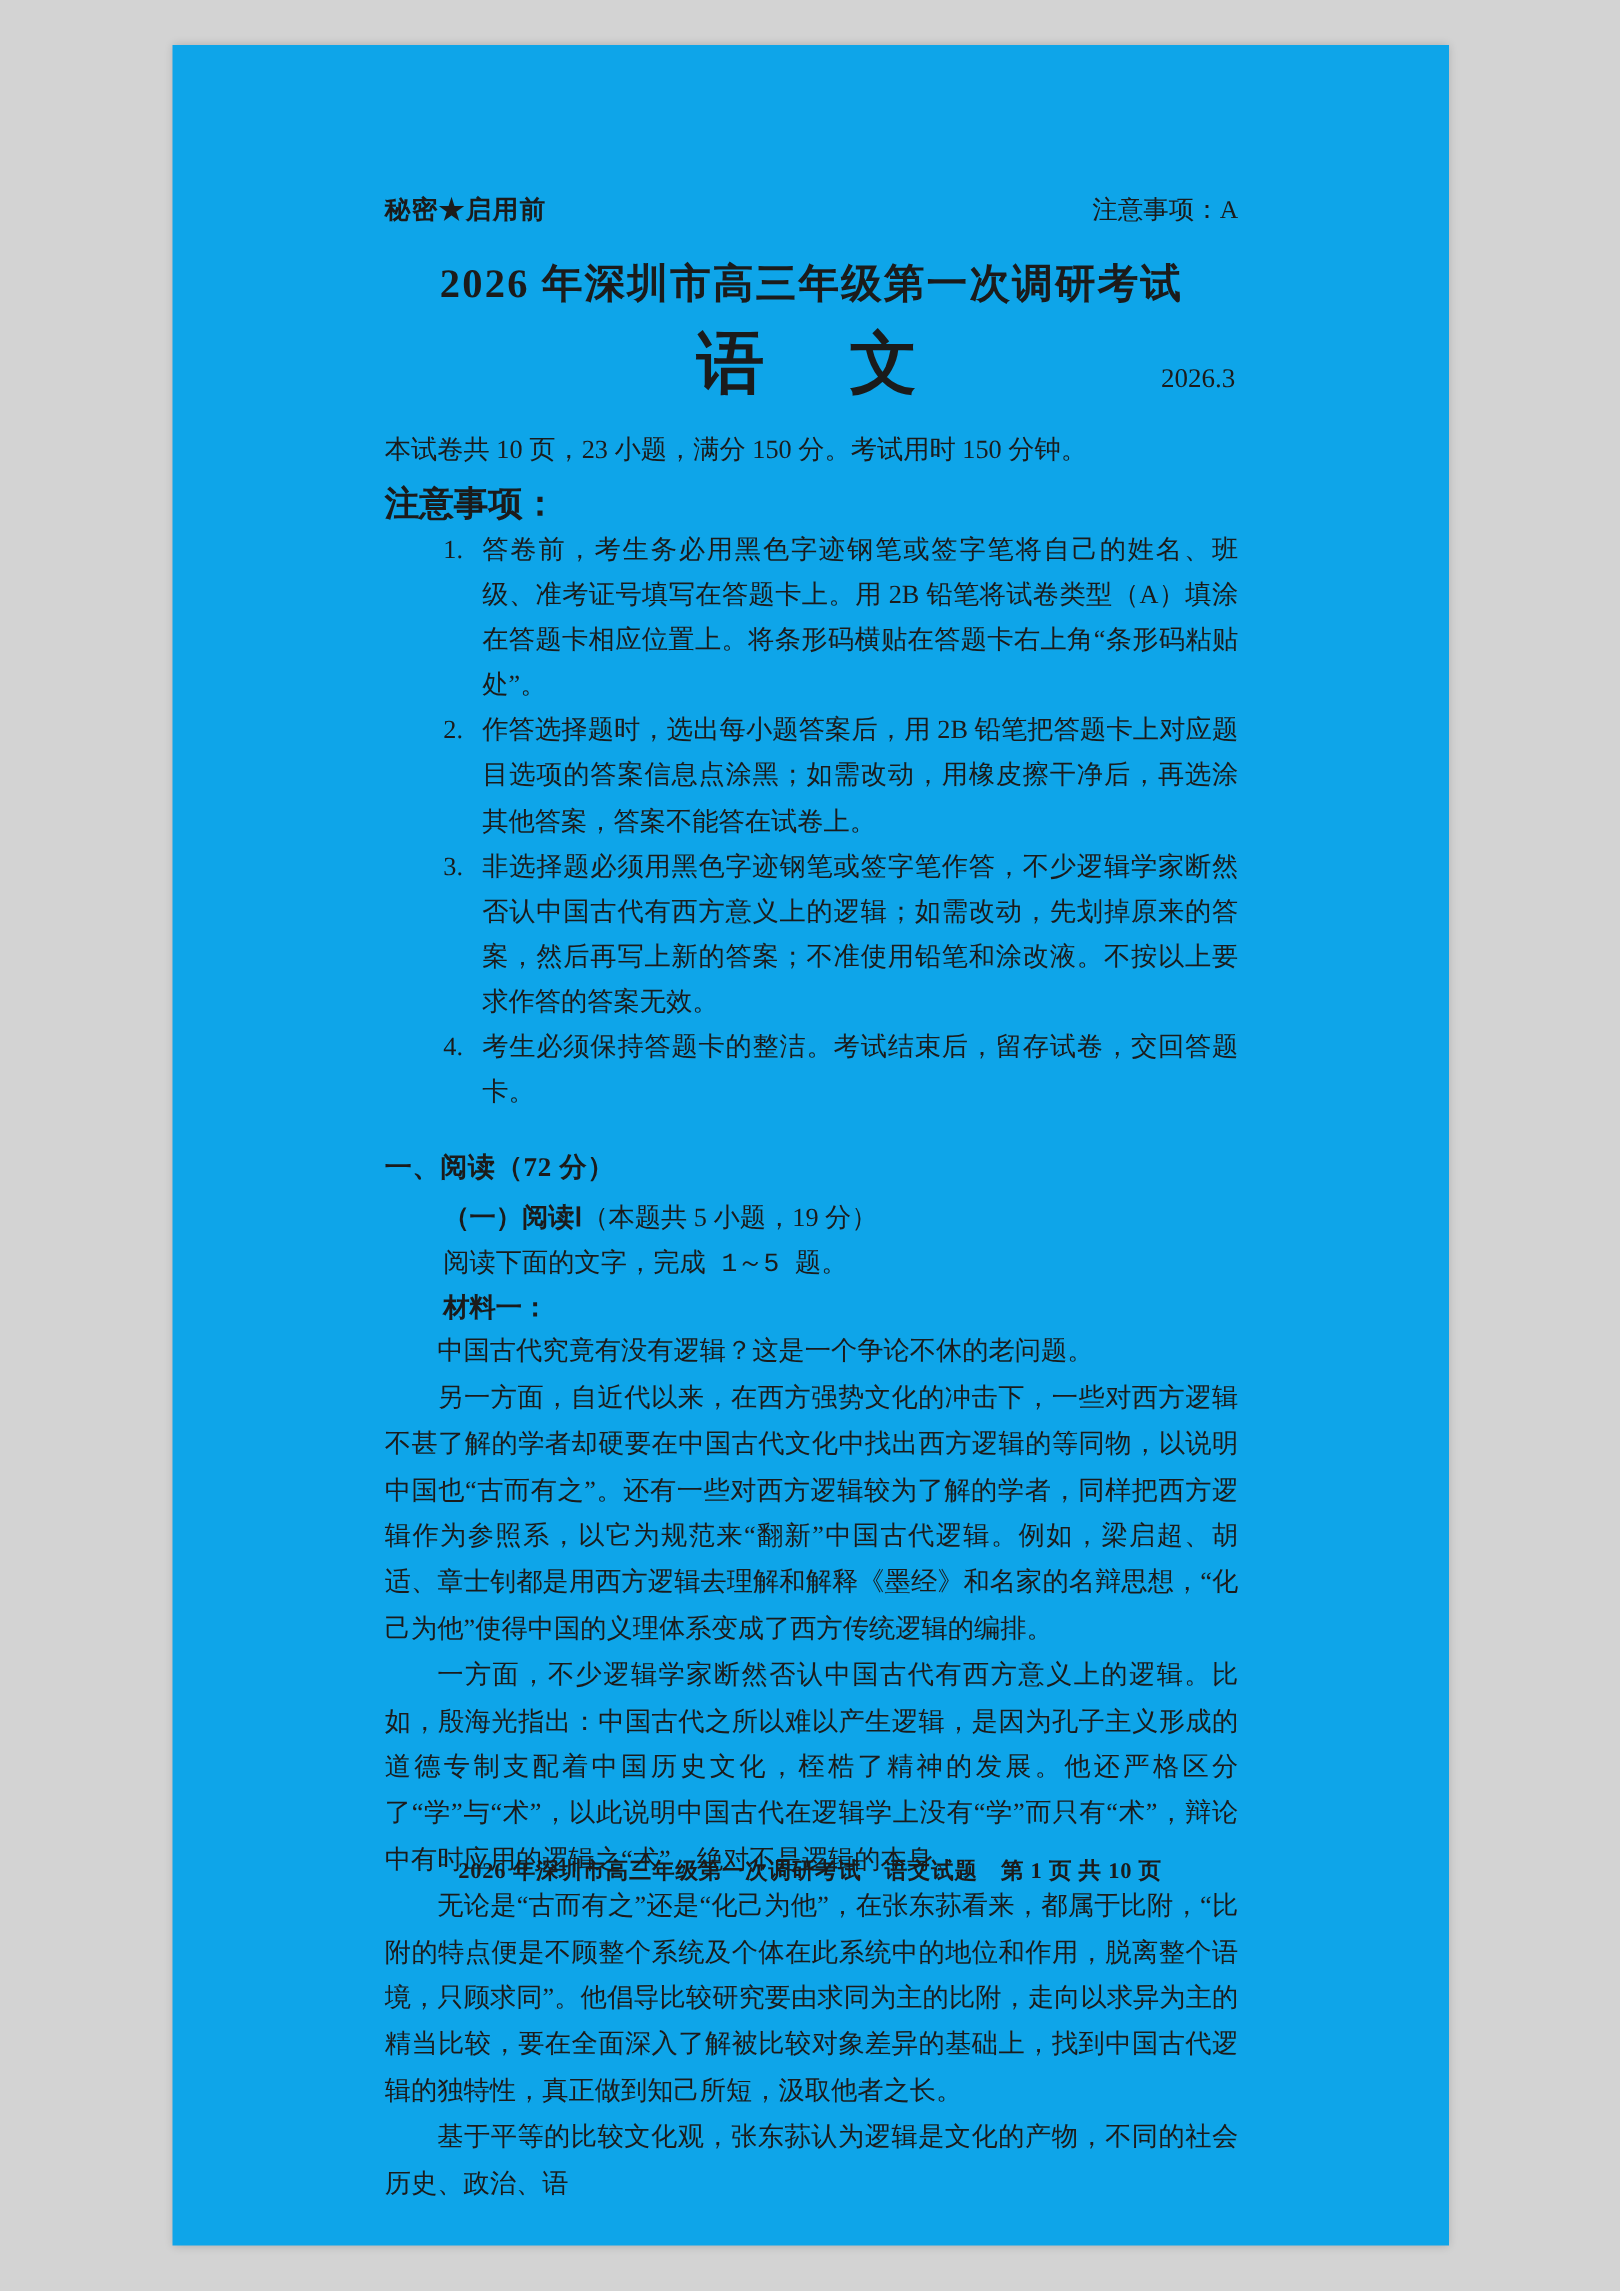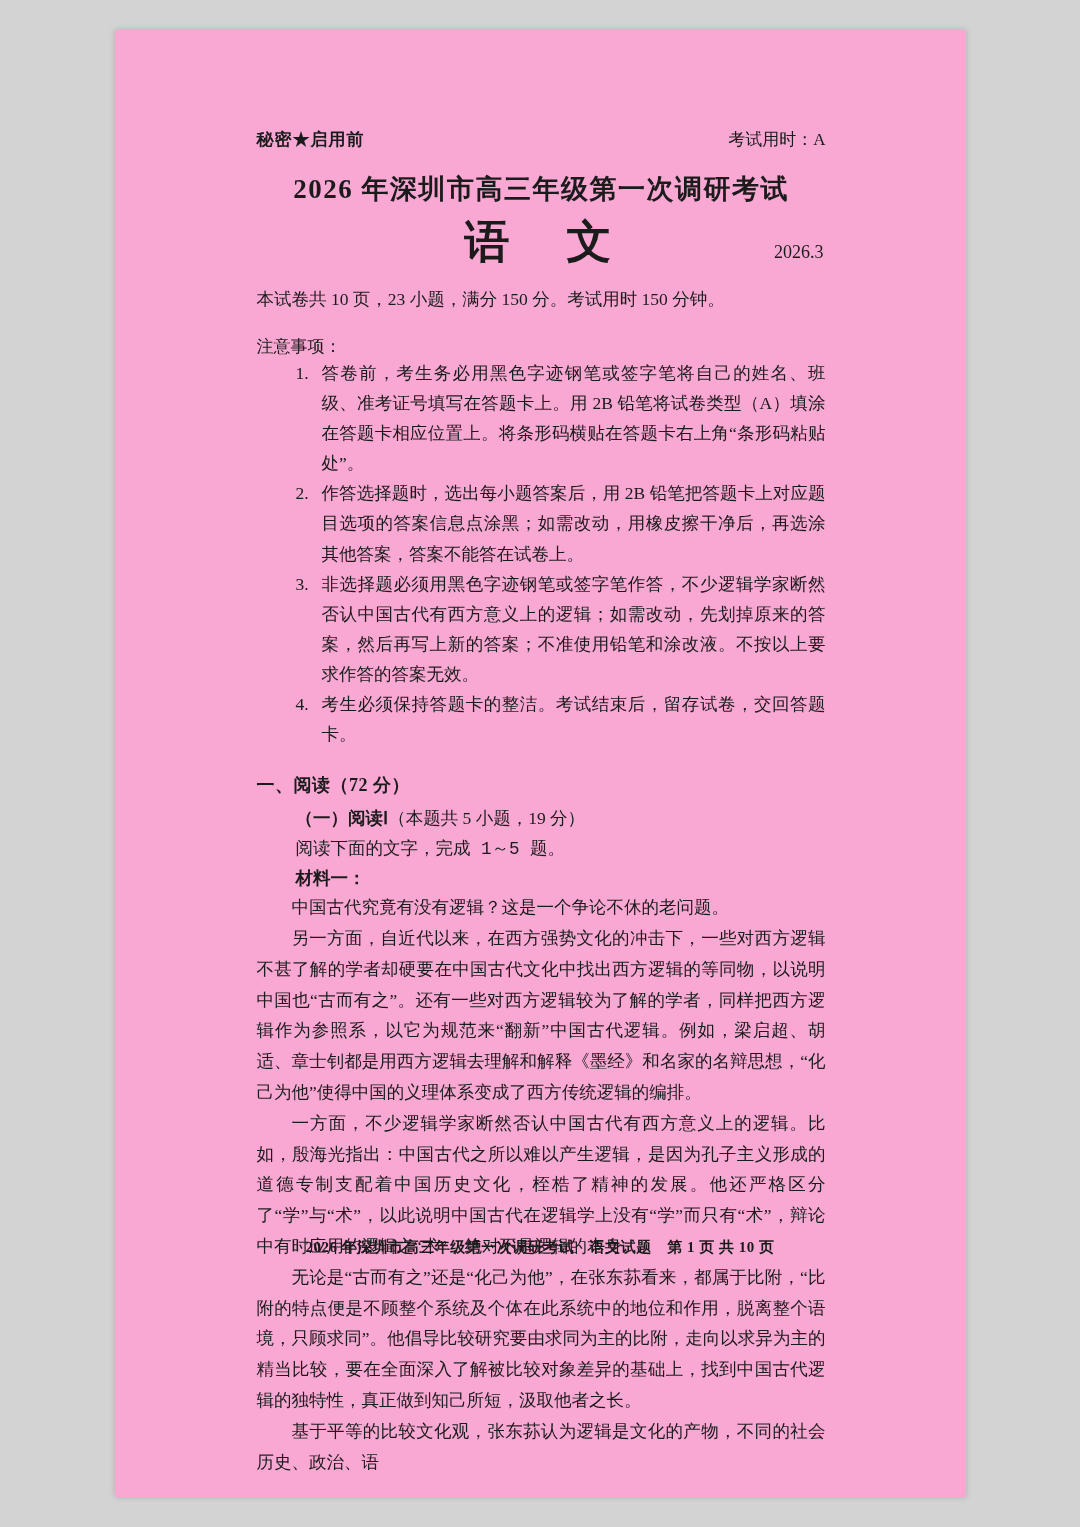--- a/index.html
+++ b/index.html
@@ -6,21 +6,21 @@
   body {
     width:1080px; height:1527px;
     background:#d3d3d3;
     font-family:"Liberation Serif", serif;
     -webkit-font-smoothing:antialiased;
   }
   .page {
     position:relative;
     width:851px; height:1467px;
     margin:0 auto; top:30px;
-    background:#f9a8d4;
+    background:#0ea5e9;
     box-shadow:0 0 6px rgba(0,0,0,0.18);
     color:#1b1b1b;
   }
   .content { padding:98px 140px 0 142px; }
 
   .header-row {
     display:flex; justify-content:space-between; align-items:baseline;
     font-size:17px;
   }
   .header-left { font-weight:bold; letter-spacing:1px; }
@@ -37,21 +37,21 @@
     font-size:45px; font-weight:bold; letter-spacing:6px;
     display:inline-block; line-height:62px;
   }
   .date {
     position:absolute; right:2px; bottom:10px;
     font-size:18px;
   }
 
   .exam-info { margin-top:12px; font-size:17.5px; line-height:1.6; }
 
-  .notice-heading { margin-top:22px; font-size:17px; font-weight:normal; }
+  .notice-heading { margin-top:7px; font-size:23px; font-weight:bold; }
   .notices { margin-left:39px; }
   .notice { display:flex; font-size:17.5px; line-height:1.72; text-align:justify; }
   .notice-num { width:26px; flex-shrink:0; }
   .notice-text { flex:1; }
 
   .section-title { margin-top:24px; font-size:18px; font-weight:bold; letter-spacing:0.5px; }
   .subsection { margin-top:9px; margin-left:39px; font-size:17.5px; }
   .subsection .bold { font-weight:bold;text-align:right; }
   .plain-line { margin-top:6px; margin-left:39px; font-size:17.5px;font-family:Liberation Mono, monospace; }
   .material-label { margin-top:6px; margin-left:39px; font-size:17.5px; font-weight:bold; }
@@ -71,21 +71,21 @@
   }
 </style>
 </head>
 <body>
 
 <div class="page">
   <div class="content">
 
     <div class="header-row">
       <span class="header-left">秘密★启用前</span>
-      <span class="header-right">考试用时：A</span>
+      <span class="header-right">注意事项：A</span>
     </div>
 
     <div class="main-title">2026 年深圳市高三年级第一次调研考试</div>
 
     <div class="subject-row">
       <span class="subject">语　文</span>
       <span class="date">2026.3</span>
     </div>
 
     <div class="exam-info">本试卷共 10 页，23 小题，满分 150 分。考试用时 150 分钟。</div>

